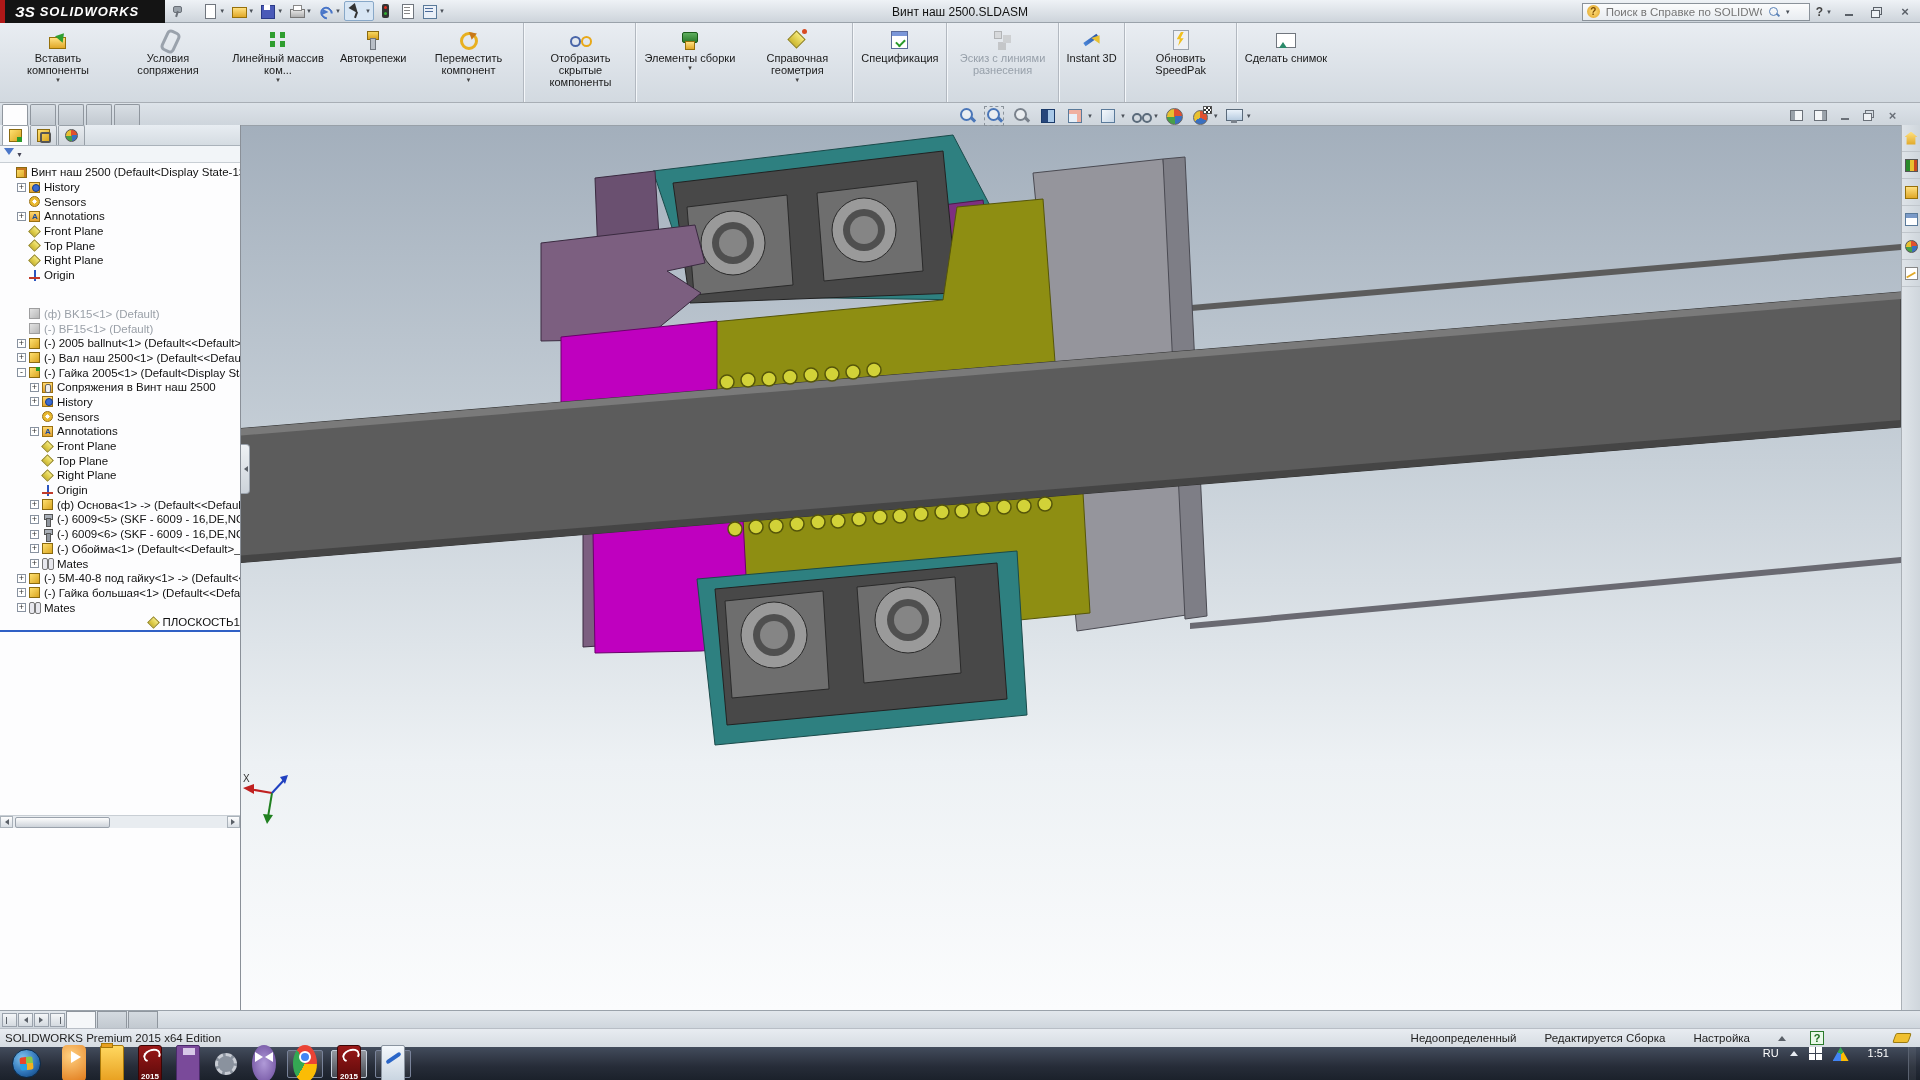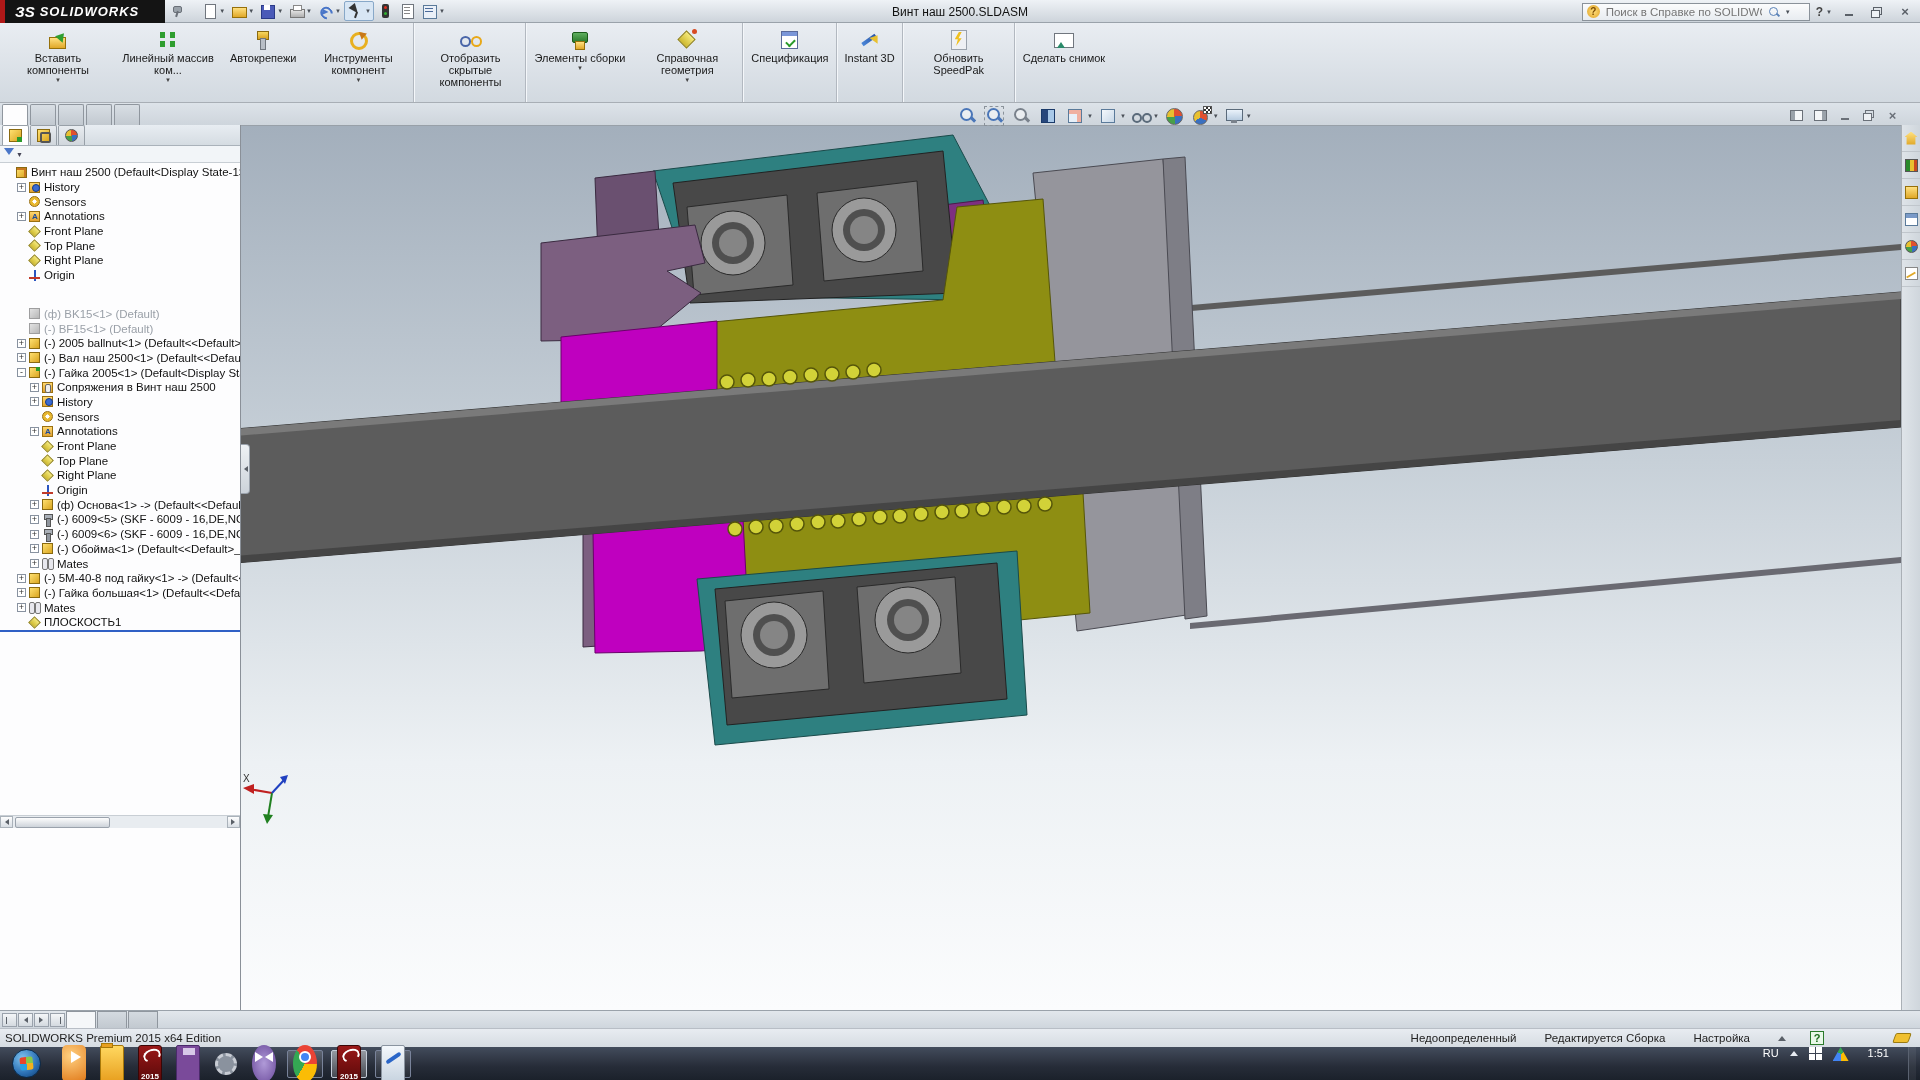--- a/index.html
+++ b/index.html
@@ -143,21 +143,21 @@
   .pi-property-mgr{background:linear-gradient(135deg,#ffe070,#d9a520);border:1px solid #8a6a10;}
   .pi-property-mgr::after{content:"";position:absolute;left:2px;top:2px;width:7px;height:7px;border:2px solid #555;border-radius:2px;}
   .pi-display-mgr{border-radius:50%;background:conic-gradient(#e05030 0 25%,#3a70c0 0 50%,#48a048 0 75%,#e8c030 0);border:1px solid #555;}
   .filter-row{height:17px;display:flex;align-items:center;background:#f2f5f8;border-bottom:1px solid #c8ced4;padding-left:4px;gap:2px;}
   .funnel{width:0;height:0;border:5px solid transparent;border-top:7px solid #4a76c8;}
   .fdd{font-size:7px;color:#445;}
   .tree{padding-top:2px;}
   .trow{display:flex;align-items:center;height:14.7px;white-space:nowrap;overflow:hidden;font-size:11.5px;color:#111;}
   .trow.gray{color:#9aa0a8;}
   .trow.gray .ti{filter:grayscale(1);opacity:.7;}
-  .trow.underline{box-shadow:0 2px 0 #3060c5;}
+  .trow.underline{box-shadow:0 2px 0 #3060c5;justify-content:flex-end;}
   .exp{width:9px;height:9px;border:1px solid #8892a0;background:#fff;font-size:9px;line-height:7px;text-align:center;color:#333;margin-right:3px;flex:none;}
   .exp:empty{visibility:hidden;}
   .ti{width:11px;height:11px;margin-right:4px;flex:none;position:relative;}
   .ti::before,.ti::after{content:"";position:absolute;}
   .ti-assembly,.ti-part,.ti-subasm{background:linear-gradient(135deg,#ffe070,#d9a520);border:1px solid #8a6a10;}
   .ti-assembly{box-shadow:inset -2px 2px 0 #c87820;}
   .ti-subasm::after{right:-1px;top:-1px;width:4px;height:4px;background:#2a9a2a;}
   .ti-part-gray{background:linear-gradient(135deg,#d8d8d8,#9a9a9a);border:1px solid #777;}
   .ti-plane::before{left:1px;top:1px;width:7px;height:7px;transform:rotate(45deg);background:linear-gradient(#f5e97a,#cdb82e);border:1px solid #8f7f10;}
   .ti-origin::before{left:5px;top:0;width:2px;height:11px;background:#2a55c0;}
@@ -324,53 +324,63 @@
     </div>
   </div>
 
   <div class="cmdbar">
 
       <div class="cmd dd">
         <span class="ci ci-insert-components"></span>
         <span class="clabel">Вставить компоненты</span>
         <span class="cdd">▼</span>
       </div>
+      <div class="cmd">
+        <span class="ci ci-mates"></span>
+        <span class="clabel">Условия сопряжения</span>
+
+      </div>
       <div class="cmd dd">
         <span class="ci ci-linear-pattern"></span>
         <span class="clabel">Линейный массив ком...</span>
         <span class="cdd">▼</span>
       </div>
       <div class="cmd">
         <span class="ci ci-smart-fasteners"></span>
         <span class="clabel">Автокрепежи</span>
 
       </div>
       <div class="cmd dd group_end">
         <span class="ci ci-move-component"></span>
-        <span class="clabel">Инструменты компонент</span>
+        <span class="clabel">Переместить компонент</span>
         <span class="cdd">▼</span>
       </div>
       <div class="cmd group_end">
         <span class="ci ci-show-hidden"></span>
         <span class="clabel">Отобразить скрытые компоненты</span>
 
       </div>
       <div class="cmd dd">
         <span class="ci ci-assembly-features"></span>
         <span class="clabel">Элементы сборки</span>
         <span class="cdd">▼</span>
       </div>
       <div class="cmd dd group_end">
         <span class="ci ci-reference-geometry"></span>
         <span class="clabel">Справочная геометрия</span>
         <span class="cdd">▼</span>
       </div>
       <div class="cmd group_end">
         <span class="ci ci-bom"></span>
         <span class="clabel">Спецификация</span>
+
+      </div>
+      <div class="cmd disabled group_end">
+        <span class="ci ci-explode-sketch"></span>
+        <span class="clabel">Эскиз с линиями разнесения</span>
 
       </div>
       <div class="cmd group_end">
         <span class="ci ci-instant3d"></span>
         <span class="clabel">Instant 3D</span>
 
       </div>
       <div class="cmd group_end">
         <span class="ci ci-speedpak"></span>
         <span class="clabel">Обновить SpeedPak</span>

